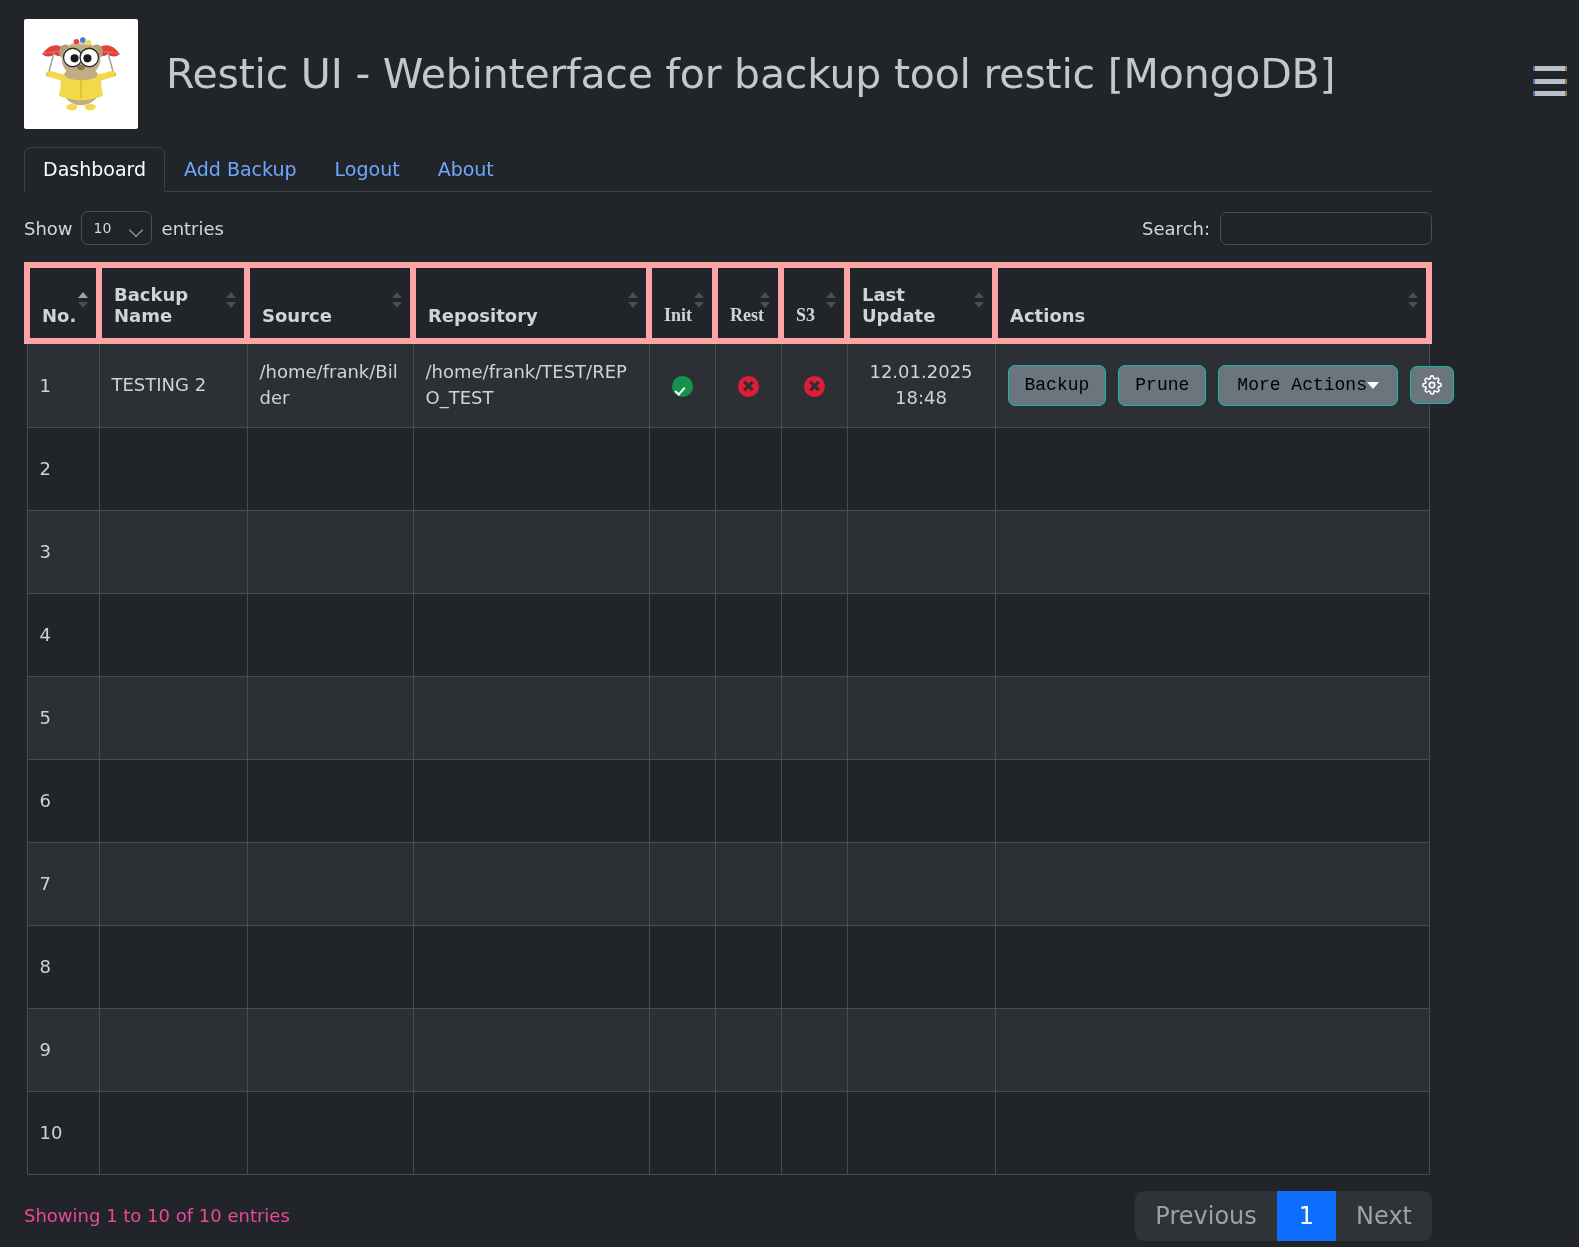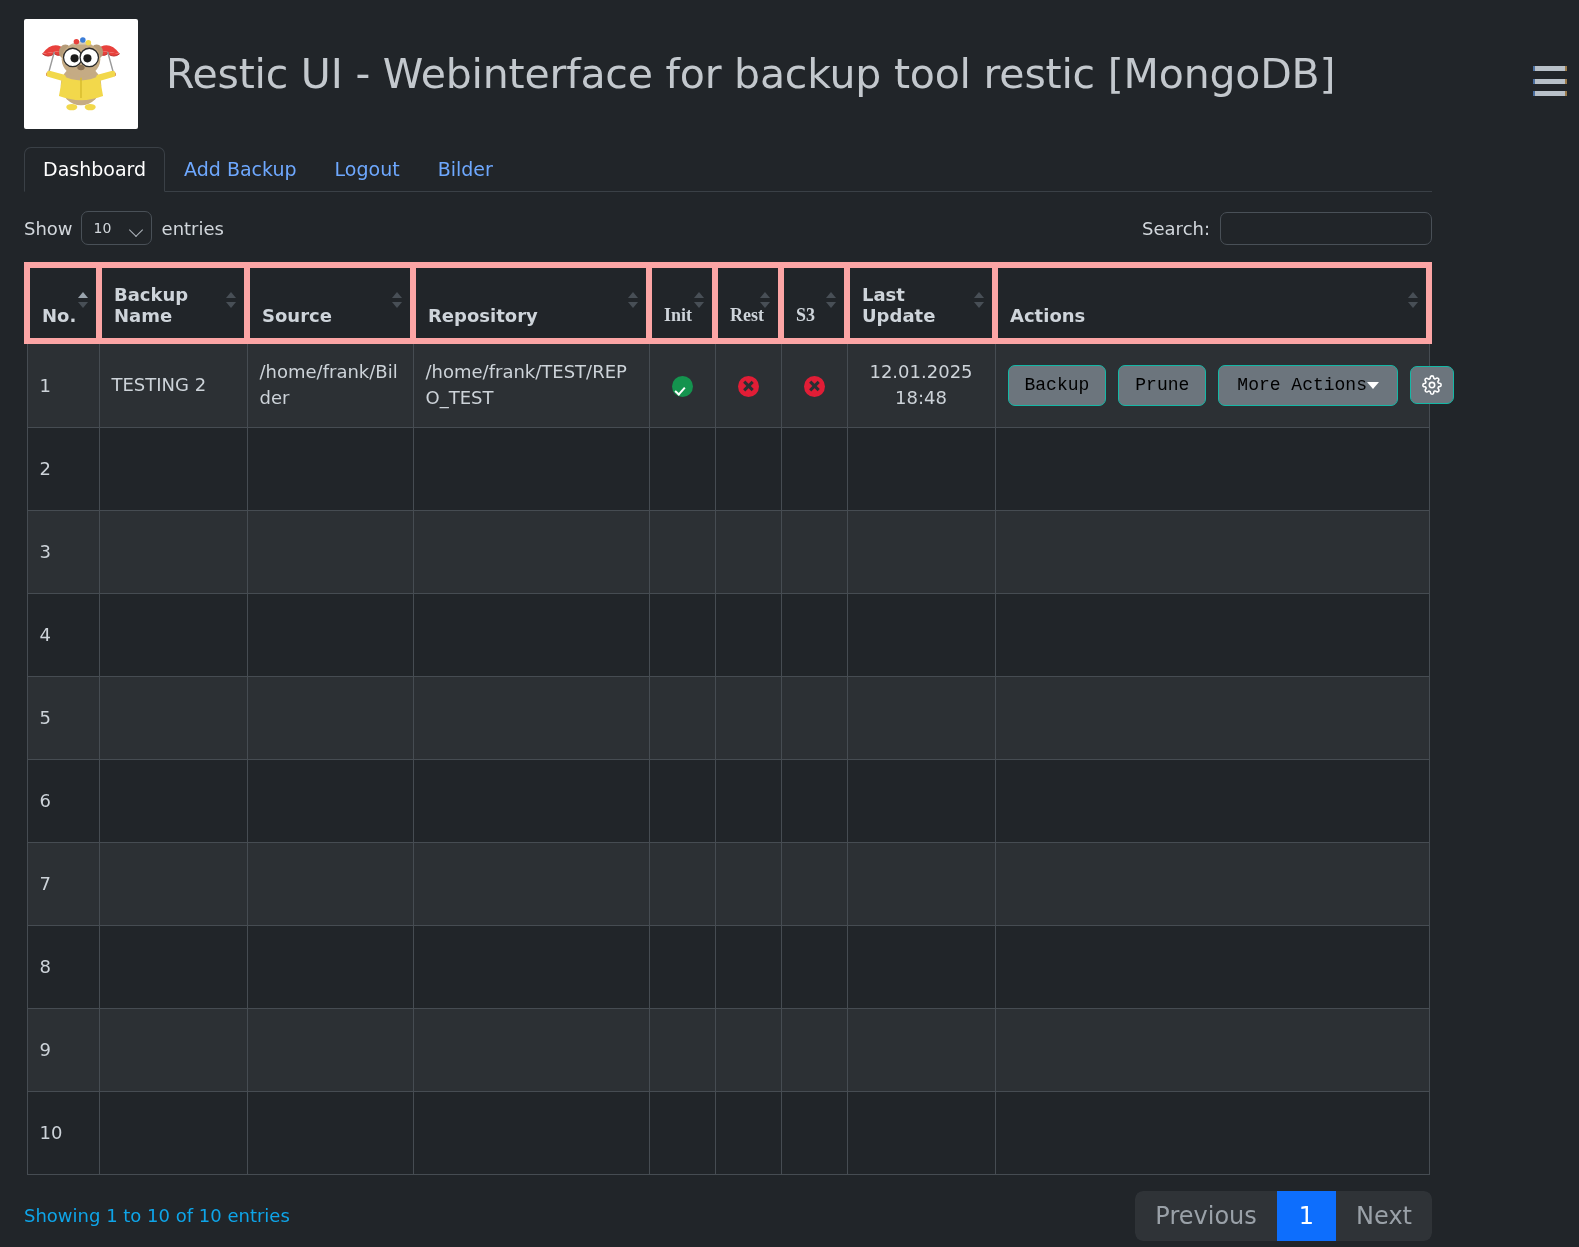--- a/index.html
+++ b/index.html
@@ -229,21 +229,21 @@
   }
   .btn.gear { padding: 8px 11px; display: inline-flex; align-items: center; justify-content:center; }
   .gear-svg { display:block; }
 
   
   .footer {
     display: flex; align-items: center; justify-content: space-between;
     margin: 16px 24px 0 24px;
     width: 1408px;
   }
-  .info { font-size: 18px; color: #0ea5e9; }
+  .info { font-size: 18px; color: #ec4899; }
   .pager { display: flex; border-radius: 8px; overflow: hidden; }
   .pg {
     background: #2f3337;
     color: #9aa1a8;
     font-size: 24px;
     padding: 11px 20px;
     cursor: pointer;
     border: none;
     font-family: inherit;
   }
@@ -313,21 +313,21 @@
     <div class="tab active">
       <span>Dashboard</span>
     </div>
     <div class="tab">
       <span>Add Backup</span>
     </div>
     <div class="tab">
       <span>Logout</span>
     </div>
     <div class="tab">
-      <span>Bilder</span>
+      <span>About</span>
     </div>
   </div>
 
   <div class="controls">
     <div class="len-wrap">
       <span class="lbl">Show</span>
       <span class="len-sel-box">
         <select class="len-select" id="len-select"><option value="10">10</option><option value="25">25</option><option value="50">50</option><option value="100">100</option></select>
       </span>
       <span class="suffix">entries</span>

